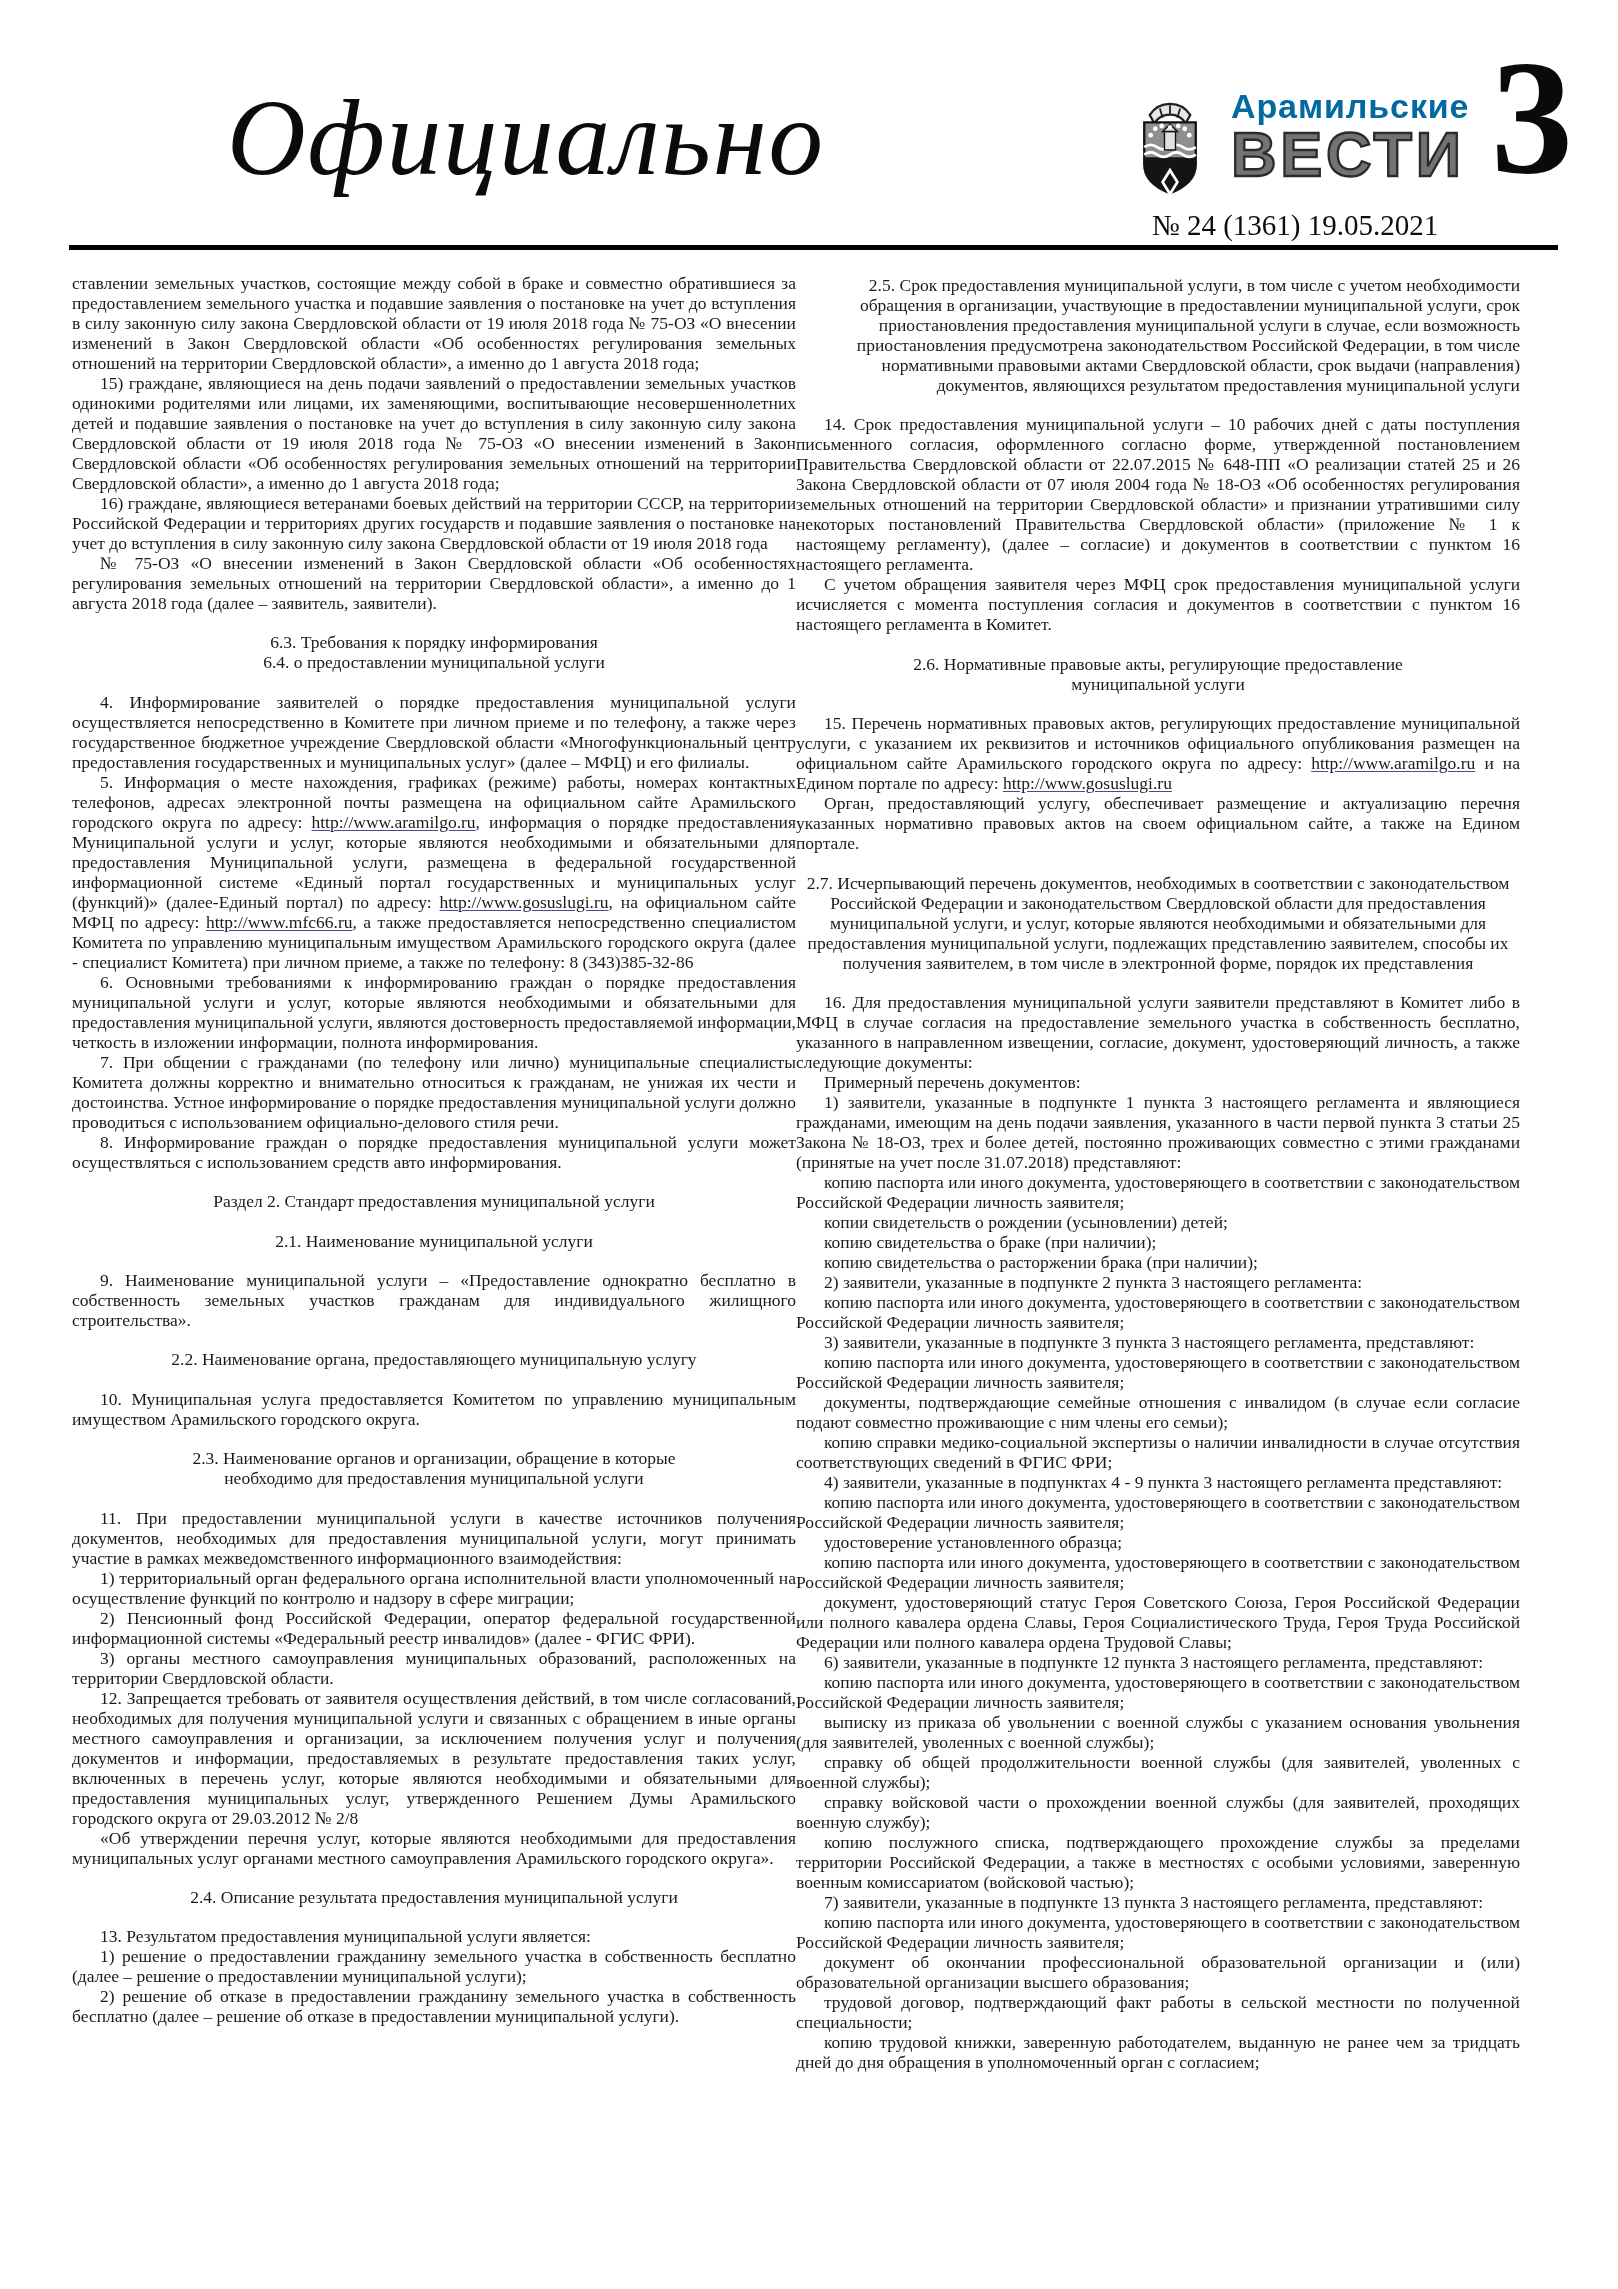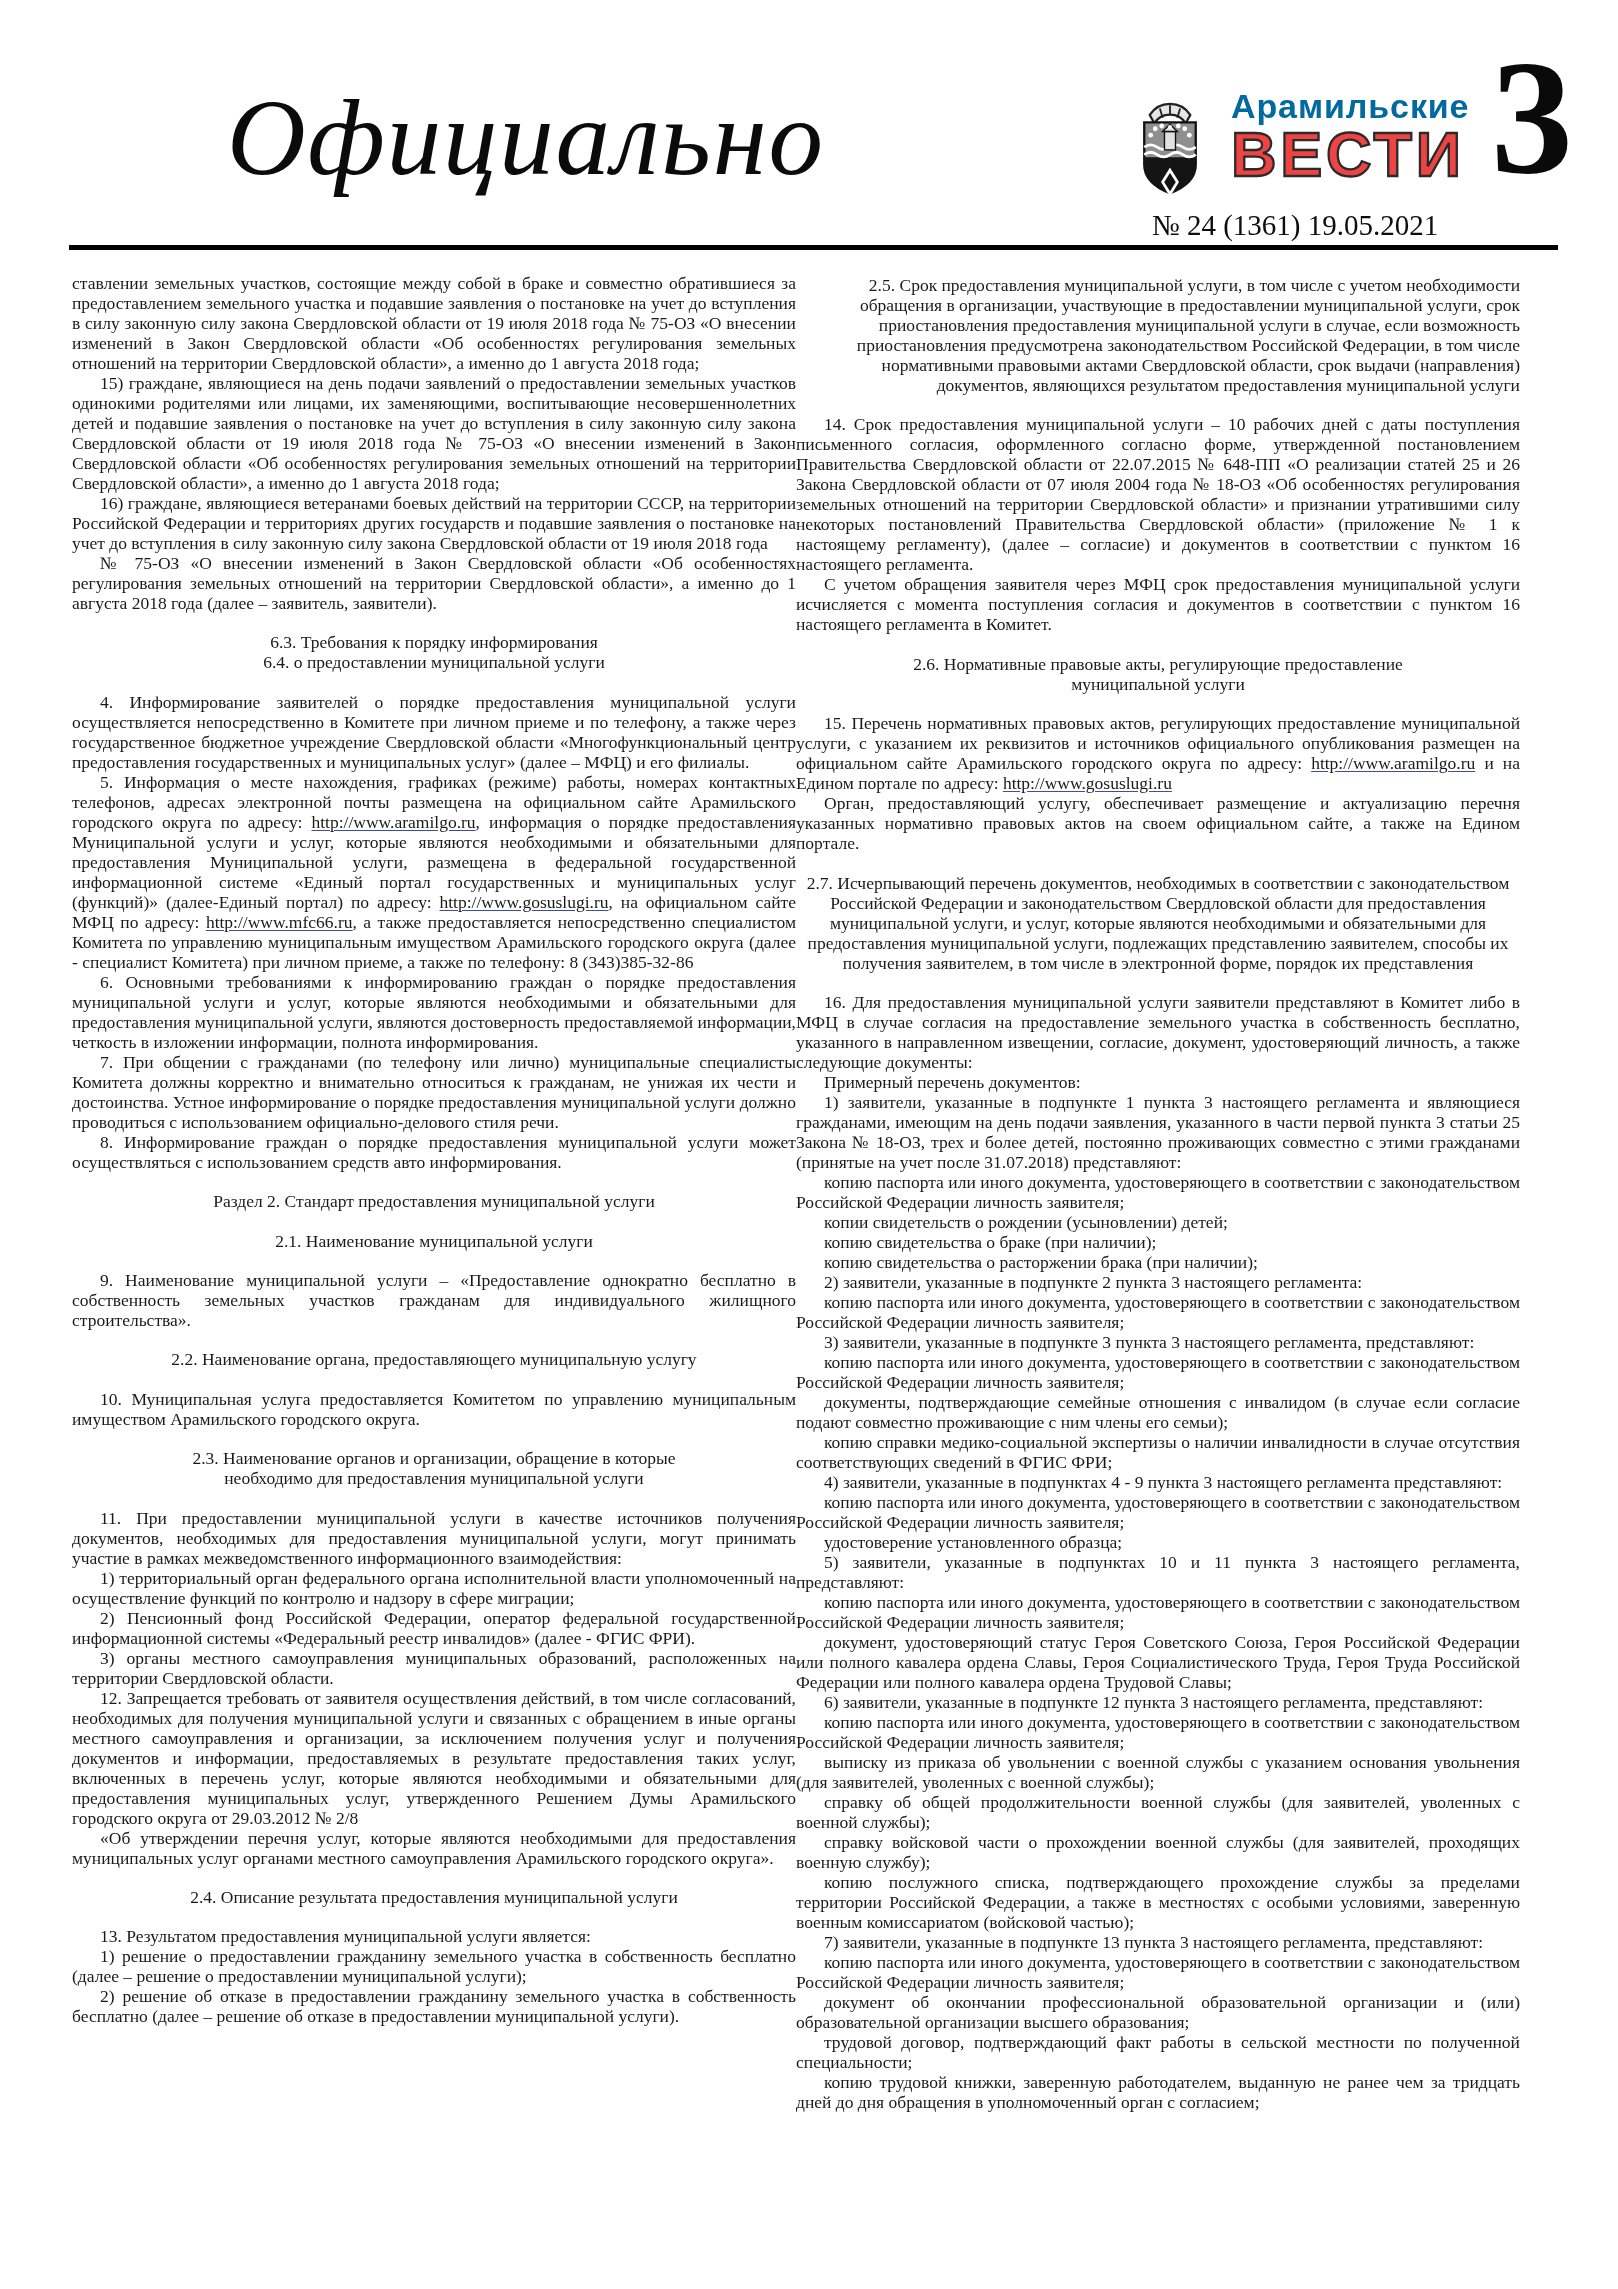--- a/index.html
+++ b/index.html
@@ -14,21 +14,21 @@
   }
   .masthead{position:absolute;left:1124px;top:89px;width:388px;height:157px;}
   .crest{position:absolute;left:0;top:0;}
   .mast-text{position:absolute;left:107px;top:0;}
   .mast-name-top{
     font-family:"Liberation Sans",sans-serif;font-weight:bold;
     font-size:34px;line-height:1.05;color:#0369a1;letter-spacing:0.9px;
   }
   .mast-name-bottom{
     font-family:"Liberation Sans",sans-serif;font-weight:bold;
-    font-size:63px;line-height:0.95;color:#ef4444;
+    font-size:63px;line-height:0.95;color:#737373;
     -webkit-text-stroke:2.3px #2b2b2b;letter-spacing:3.7px;
   }
   .mast-issue{position:absolute;left:0;top:120px;font-size:29px;color:#0d0d0d;white-space:nowrap;margin-left:28px;}
   .page-number{
     position:absolute;right:46px;top:35px;font-family:"Liberation Serif",serif;
     font-weight:bold;font-size:164px;line-height:1;color:#0a0a0a;
   }
   .header-rule{position:absolute;left:69px;top:245px;width:1489px;height:4.6px;background:#000;}
   .columns{position:absolute;left:72px;top:273px;width:1480px;display:flex;}
   .col{
@@ -122,21 +122,20 @@
       <div class="para">копию свидетельства о расторжении брака (при наличии);</div>
       <div class="para">2) заявители, указанные в подпункте 2 пункта 3 настоящего регламента:</div>
       <div class="para">копию паспорта или иного документа, удостоверяющего в соответствии с законодательством Российской Федерации личность заявителя;</div>
       <div class="para">3) заявители, указанные в подпункте 3 пункта 3 настоящего регламента, представляют:</div>
       <div class="para">копию паспорта или иного документа, удостоверяющего в соответствии с законодательством Российской Федерации личность заявителя;</div>
       <div class="para">документы, подтверждающие семейные отношения с инвалидом (в случае если согласие подают совместно проживающие с ним члены его семьи);</div>
       <div class="para">копию справки медико-социальной экспертизы о наличии инвалидности в случае отсутствия соответствующих сведений в ФГИС ФРИ;</div>
       <div class="para">4) заявители, указанные в подпунктах 4 - 9 пункта 3 настоящего регламента представляют:</div>
       <div class="para">копию паспорта или иного документа, удостоверяющего в соответствии с законодательством Российской Федерации личность заявителя;</div>
       <div class="para">удостоверение установленного образца;</div>
-      <div class="para">5) заявители, указанные в подпунктах 10 и 11 пункта 3 настоящего регламента, представляют:</div>
       <div class="para">копию паспорта или иного документа, удостоверяющего в соответствии с законодательством Российской Федерации личность заявителя;</div>
       <div class="para">документ, удостоверяющий статус Героя Советского Союза, Героя Российской Федерации или полного кавалера ордена Славы, Героя Социалистического Труда, Героя Труда Российской Федерации или полного кавалера ордена Трудовой Славы;</div>
       <div class="para">6) заявители, указанные в подпункте 12 пункта 3 настоящего регламента, представляют:</div>
       <div class="para">копию паспорта или иного документа, удостоверяющего в соответствии с законодательством Российской Федерации личность заявителя;</div>
       <div class="para">выписку из приказа об увольнении с военной службы с указанием основания увольнения (для заявителей, уволенных с военной службы);</div>
       <div class="para">справку об общей продолжительности военной службы (для заявителей, уволенных с военной службы);</div>
       <div class="para">справку войсковой части о прохождении военной службы (для заявителей, проходящих военную службу);</div>
       <div class="para">копию послужного списка, подтверждающего прохождение службы за пределами территории Российской Федерации, а также в местностях с особыми условиями, заверенную военным комиссариатом (войсковой частью);</div>
       <div class="para">7) заявители, указанные в подпункте 13 пункта 3 настоящего регламента, представляют:</div>
       <div class="para">копию паспорта или иного документа, удостоверяющего в соответствии с законодательством Российской Федерации личность заявителя;</div>

